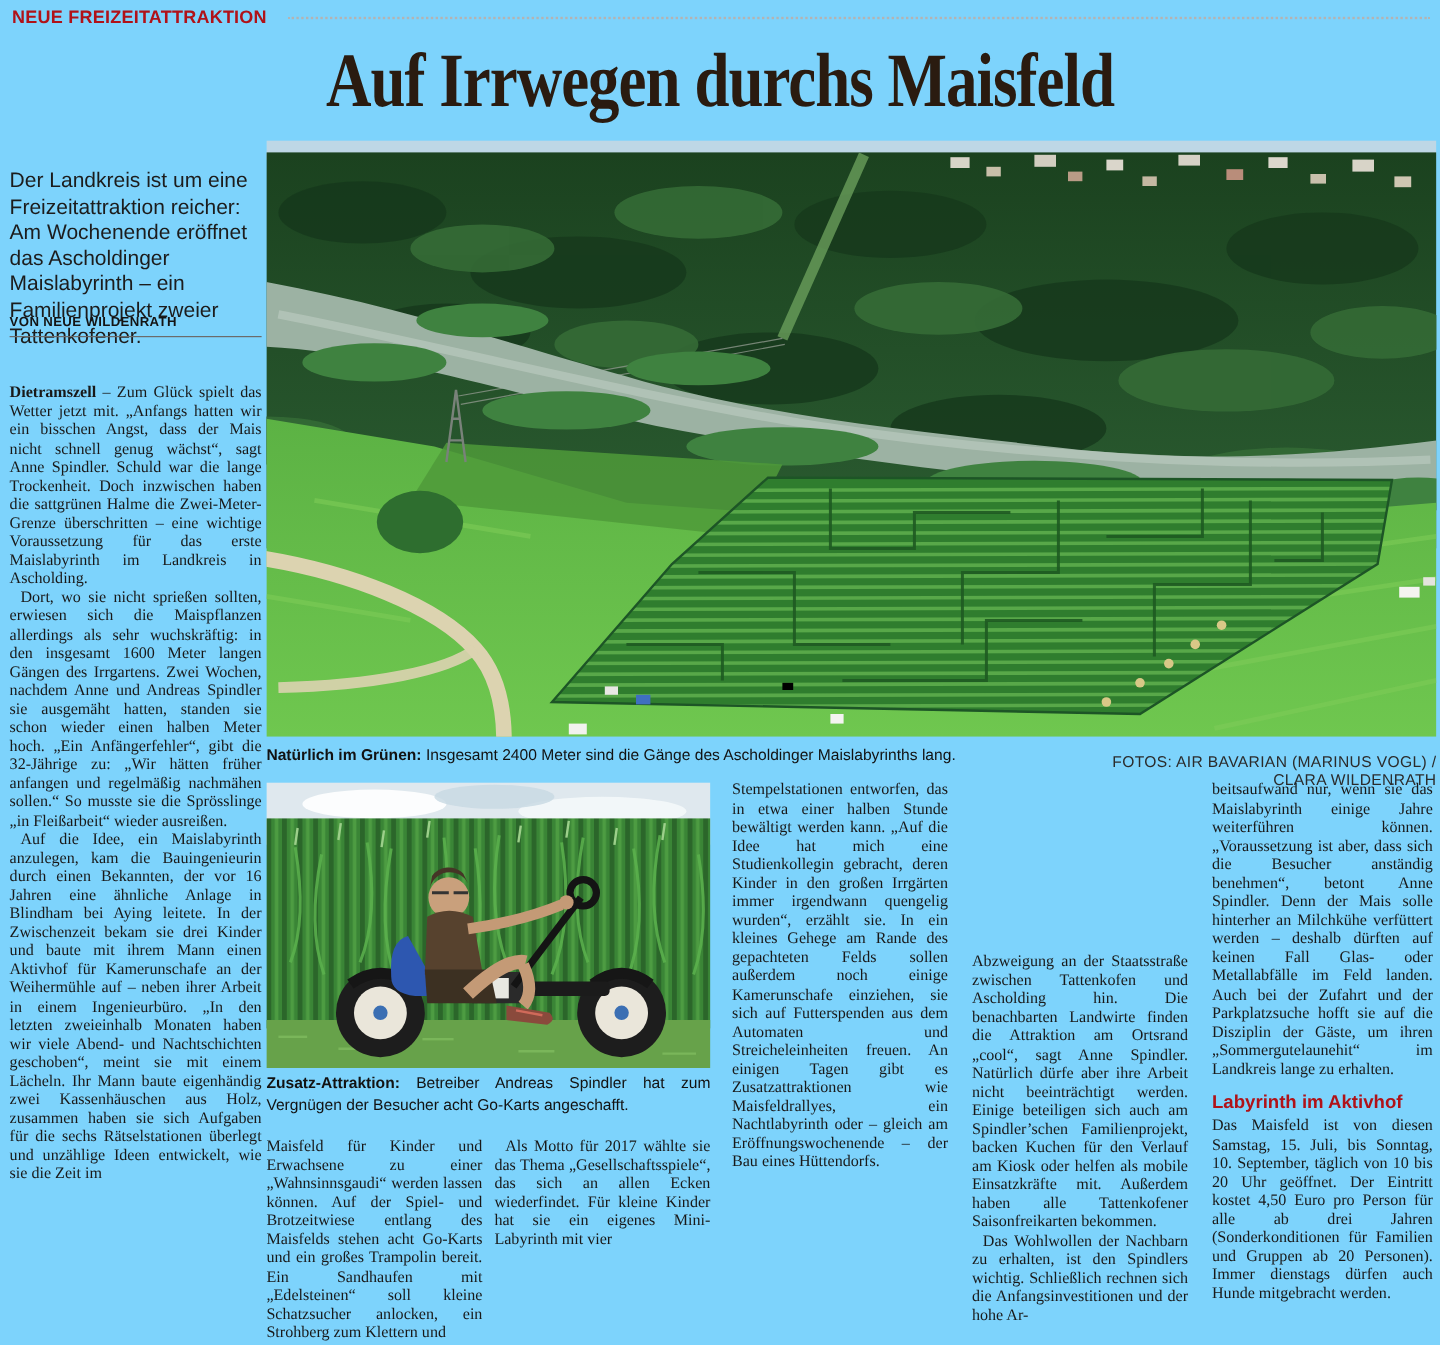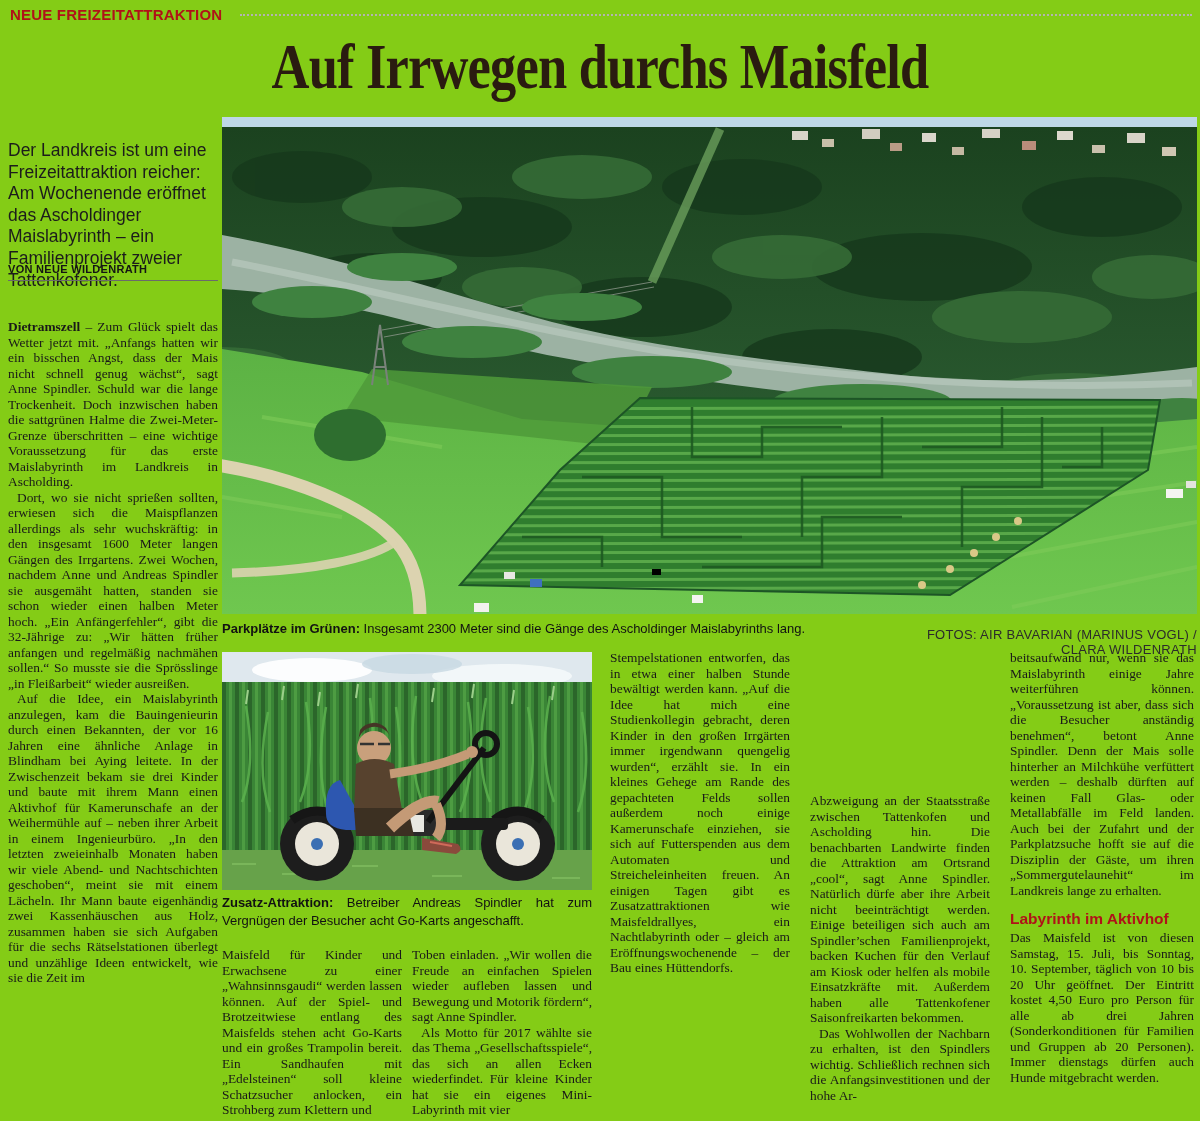--- a/index.html
+++ b/index.html
@@ -1,16 +1,16 @@
 <!DOCTYPE html>
 <html lang="de"><head>
 <meta charset="utf-8">
 <style>
   html,body{margin:0;padding:0;background:#ffffff;}
-  .page{position:relative;width:1200px;height:1121px;background:#84cc16;overflow:hidden;
+  .page{position:relative;width:1200px;height:1121px;background:#7dd3fc;overflow:hidden;
         -webkit-hyphens:auto;hyphens:auto;}
   .abs{position:absolute;}
   
   .kicker{font-family:"Liberation Sans",sans-serif;font-weight:700;font-size:15px;
           letter-spacing:.2px;color:#b01218;}
   .kicker-rule{border-top:2px dotted #b3b3b3;height:0;}
   .headline{margin:0;font-family:"Liberation Serif",serif;font-weight:700;font-size:64px;
             color:#2a1b10;text-align:center;transform:scaleX(.82);transform-origin:50% 0;
             letter-spacing:-1px;white-space:nowrap;}
   
@@ -202,21 +202,21 @@
         <circle cx="700" cy="468" r="4" fill="#d9c887"></circle>
           <circle cx="728" cy="452" r="4" fill="#d9c887"></circle>
         <circle cx="752" cy="436" r="4" fill="#d9c887"></circle>
           <circle cx="774" cy="420" r="4" fill="#d9c887"></circle>
         <circle cx="796" cy="404" r="4" fill="#d9c887"></circle>
       </g>
     </svg>
   </figure>
 
   <div class="abs cap" style="left:222px;top:620px;width:745px;">
-    <b>Parkplätze im Grünen:</b><span> Insgesamt 2300 Meter sind die Gänge des Ascholdinger Maislabyrinths lang.</span>
+    <b>Natürlich im Grünen:</b><span> Insgesamt 2400 Meter sind die Gänge des Ascholdinger Maislabyrinths lang.</span>
   </div>
   <div class="abs credit" style="left:880px;top:627px;width:317px;">FOTOS: AIR BAVARIAN (MARINUS VOGL) / CLARA WILDENRATH</div>
 
   <figure class="abs" style="left:222px;top:652px;width:370px;height:238px;">
     <svg width="370" height="238" viewBox="0 0 370 238">
       <defs>
         <pattern id="cornP" width="13" height="180" patternUnits="userSpaceOnUse">
           <rect width="13" height="180" fill="#3a8536"></rect>
           <rect x="0" width="4" height="180" fill="#2b662a"></rect>
           <rect x="7" width="3" height="180" fill="#4d9c42"></rect>
@@ -299,21 +299,20 @@
 
   <div class="abs cap just" style="left:222px;top:894px;width:370px;">
     <b>Zusatz-Attraktion:</b><span> Betreiber Andreas Spindler hat zum Vergnügen der Besucher acht Go-Karts angeschafft.</span>
   </div>
 
   <div class="abs serif" style="left:222px;top:947px;width:180px;">
     <p>Maisfeld für Kinder und Erwachsene zu einer „Wahnsinnsgaudi“ werden lassen können. Auf der Spiel- und Brotzeitwiese entlang des Maisfelds stehen acht Go-Karts und ein großes Trampolin bereit. Ein Sandhaufen mit „Edelsteinen“ soll kleine Schatzsucher anlocken, ein Strohberg zum Klettern und</p>
   </div>
 
   <div class="abs serif" style="left:412px;top:947px;width:180px;">
-    <p>Toben einladen. „Wir wollen die Freude an einfachen Spielen wieder aufleben lassen und Bewegung und Motorik fördern“, sagt Anne Spindler.</p>
     <p class="indent">Als Motto für 2017 wählte sie das Thema „Gesellschaftsspiele“, das sich an allen Ecken wiederfindet. Für kleine Kinder hat sie ein eigenes Mini-Labyrinth mit vier</p>
   </div>
 
   <div class="abs serif" style="left:610px;top:650px;width:180px;">
     <p>Stempelstationen entworfen, das in etwa einer halben Stunde bewältigt werden kann. „Auf die Idee hat mich eine Studienkollegin gebracht, deren Kinder in den großen Irrgärten immer irgendwann quengelig wurden“, erzählt sie. In ein kleines Gehege am Rande des gepachteten Felds sollen außerdem noch einige Kamerunschafe einziehen, sie sich auf Futterspenden aus dem Automaten und Streicheleinheiten freuen. An einigen Tagen gibt es Zusatzattraktionen wie Maisfeldrallyes, ein Nachtlabyrinth oder – gleich am Eröffnungswochenende – der Bau eines Hüttendorfs.</p>
   </div>
 
   <div class="abs serif" style="left:810px;top:793px;width:180px;">
     <p>Abzweigung an der Staatsstraße zwischen Tattenkofen und Ascholding hin. Die benachbarten Landwirte finden die Attraktion am Ortsrand „cool“, sagt Anne Spindler. Natürlich dürfe aber ihre Arbeit nicht beeinträchtigt werden. Einige beteiligen sich auch am Spindler’schen Familienprojekt, backen Kuchen für den Verlauf am Kiosk oder helfen als mobile Einsatzkräfte mit. Außerdem haben alle Tattenkofener Saisonfreikarten bekommen.</p>
     <p class="indent">Das Wohlwollen der Nachbarn zu erhalten, ist den Spindlers wichtig. Schließlich rechnen sich die Anfangsinvestitionen und der hohe Ar-</p>

